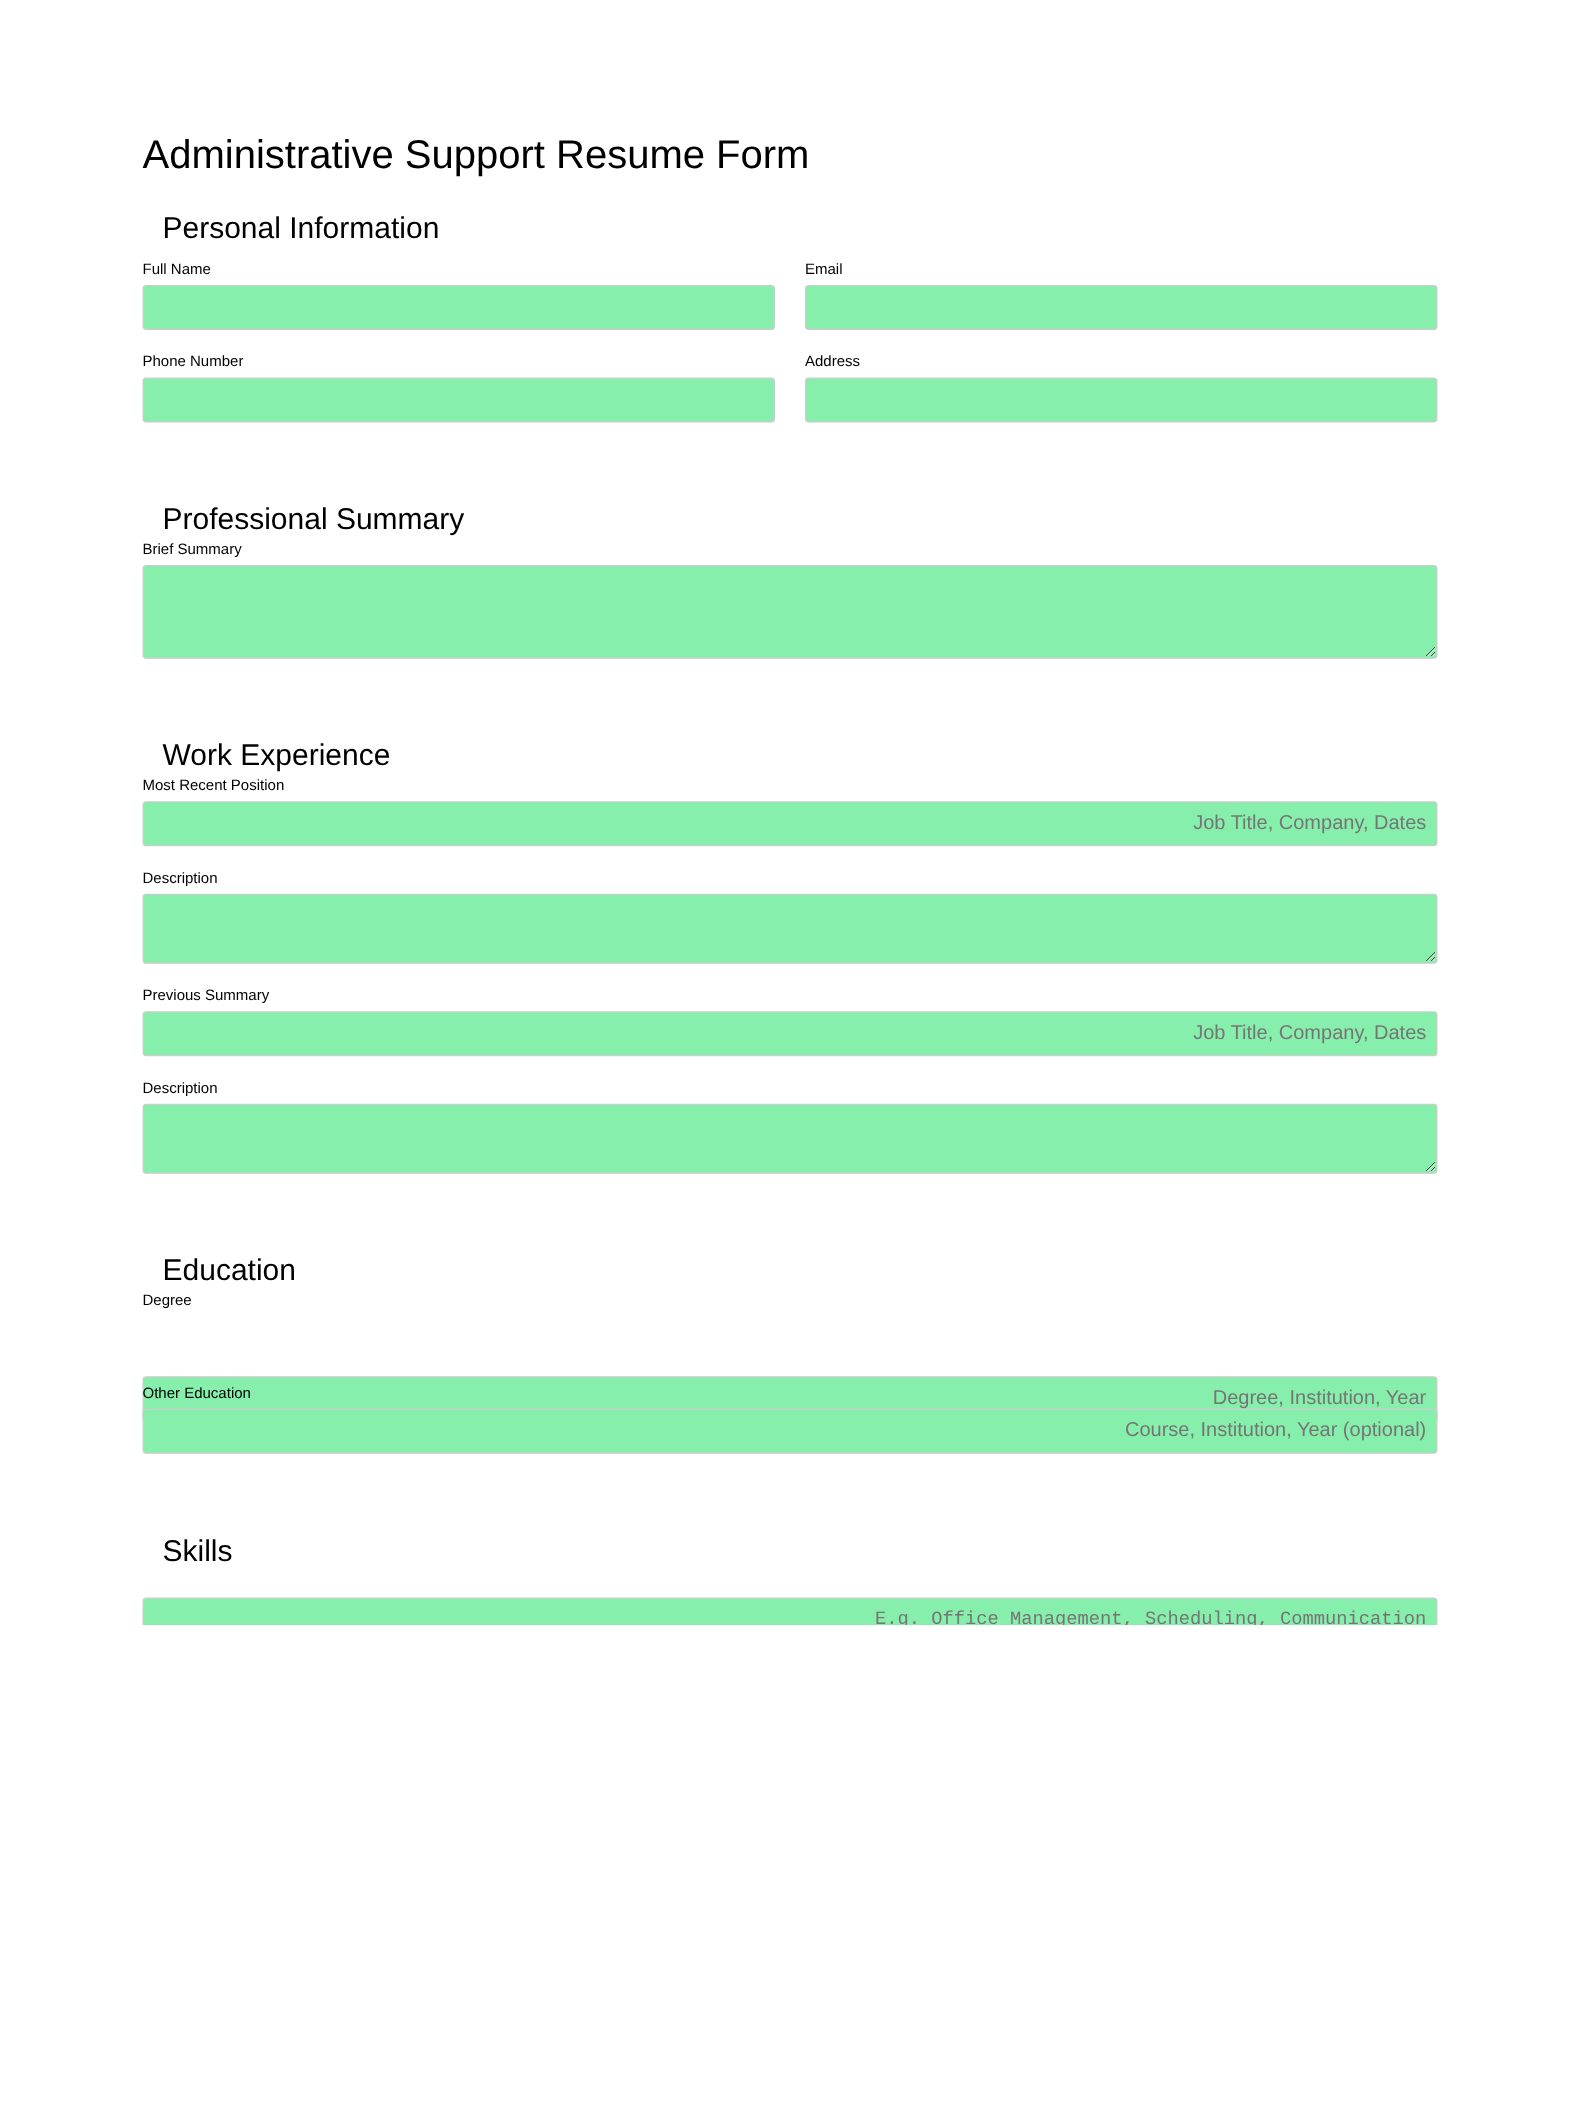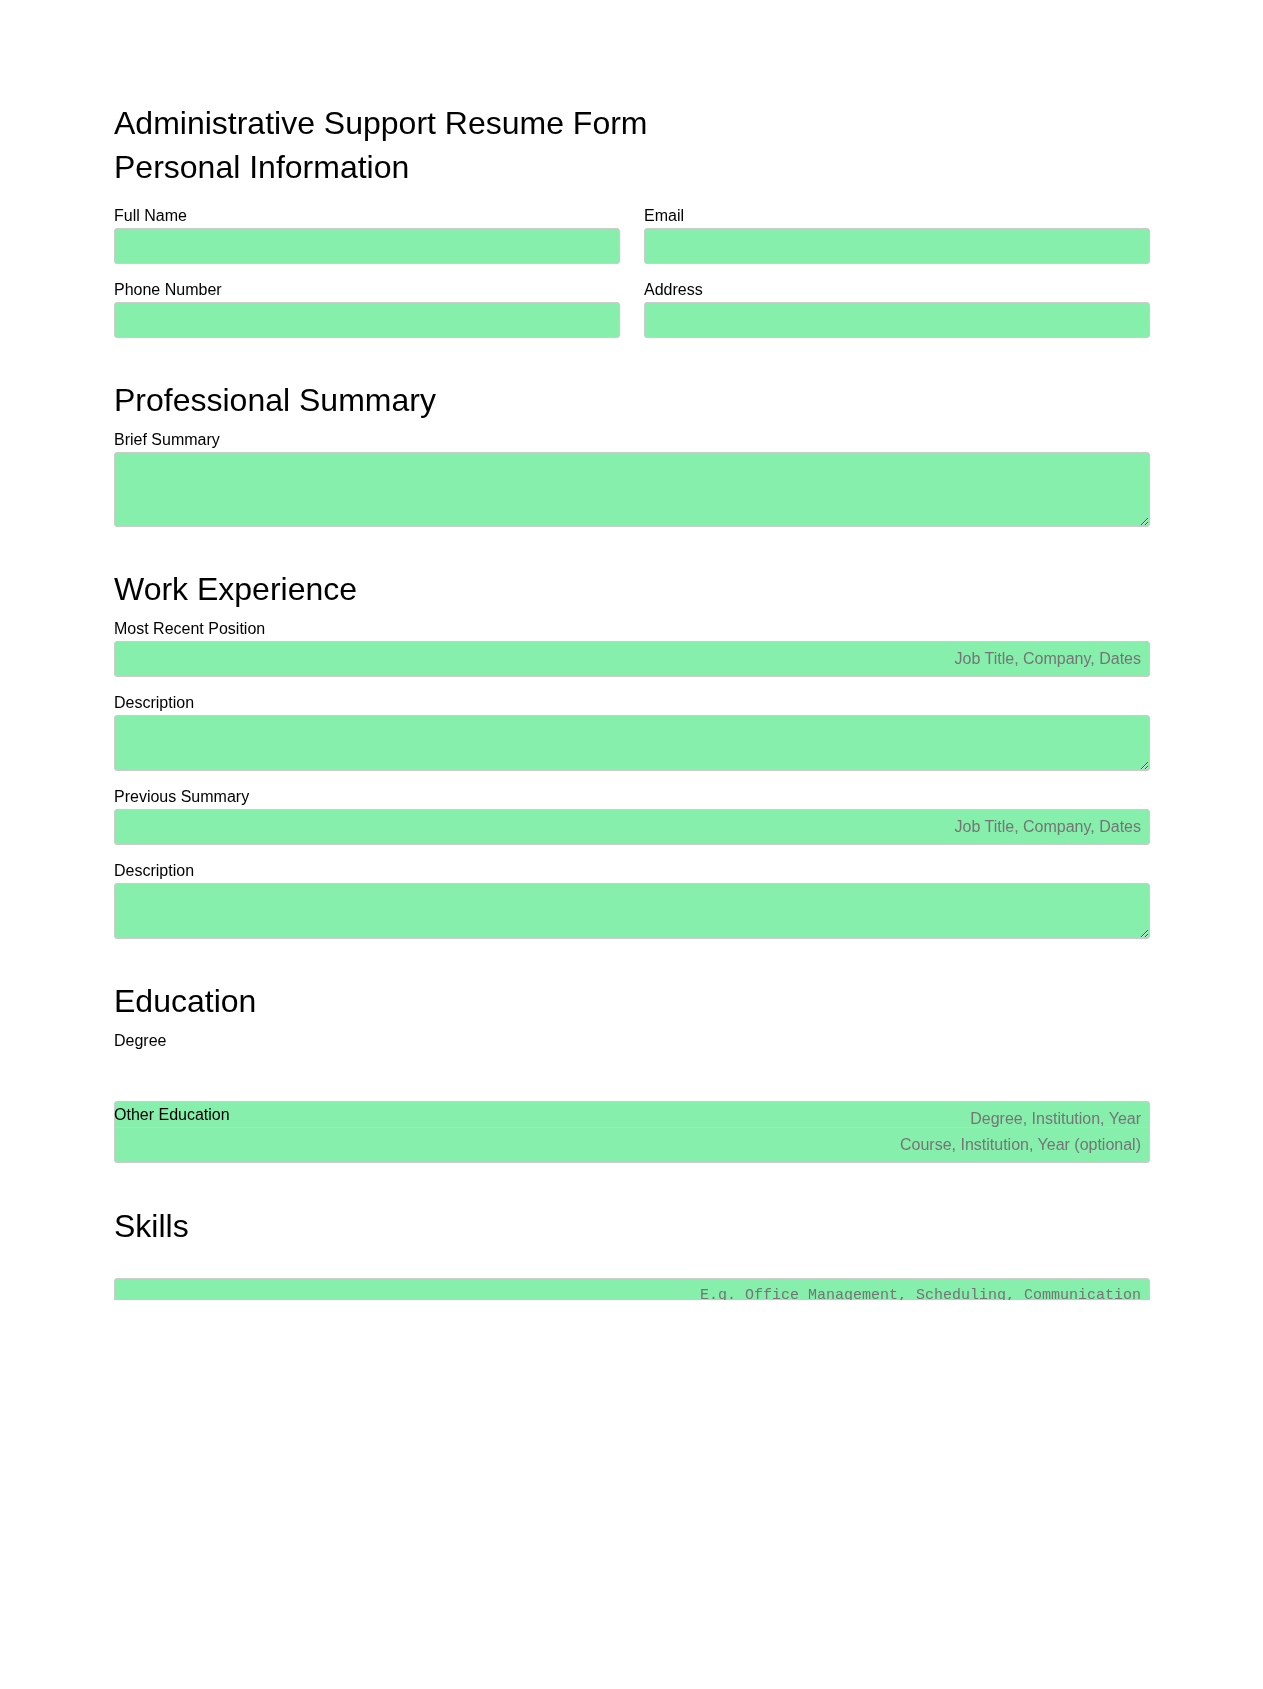--- a/index.html
+++ b/index.html
@@ -1,22 +1,22 @@
 <!DOCTYPE html>
 <html><head>
 <meta charset="utf-8">
 <style>
   html, body { margin: 0; padding: 0; background: #ffffff; }
   body { width: 1263px; height: 1689px; position: relative; overflow: hidden;
          font-family: "Liberation Sans", sans-serif; color: #000; }
   .viewport { position: absolute; left: 0; top: 0; width: 1237px; height: 1300px; overflow: hidden; }
   .container { position: absolute; left: 114px; top: 0; width: 1036px; }
   h1 { position: absolute; left: 0; top: 104px; margin: 0; font-size: 32px; font-weight: normal; line-height: 38px; }
-  h2 { position: absolute; left: 0; margin: 0; font-size: 32px; font-weight: normal; line-height: 28px; }
-  label { position: absolute; font-size: 16px; line-height: 19px; }
+  h2 { position: absolute; left: 0; margin: 16px; font-size: 24px; font-weight: normal; line-height: 28px; }
+  label { position: absolute; font-size: 12px; line-height: 19px; }
   .field { position: absolute; box-sizing: border-box; border: 1px solid #cccccc; border-radius: 3px;
            background: #86efac; padding: 0 8px; font-size: 16px; font-family: "Liberation Sans", sans-serif; color: #000; text-align: right; }
   input.field { height: 36px; }
   textarea.field { padding: 8px; resize: vertical; }
   .field::placeholder { color: #757575; }
   textarea.mono { font-family: "Liberation Mono", monospace; font-size: 15px; }
   .half-l { left: 0; width: 506px; }
   .half-r { left: 530px; width: 506px; }
   .full { left: 0; width: 1036px; }
 </style>

